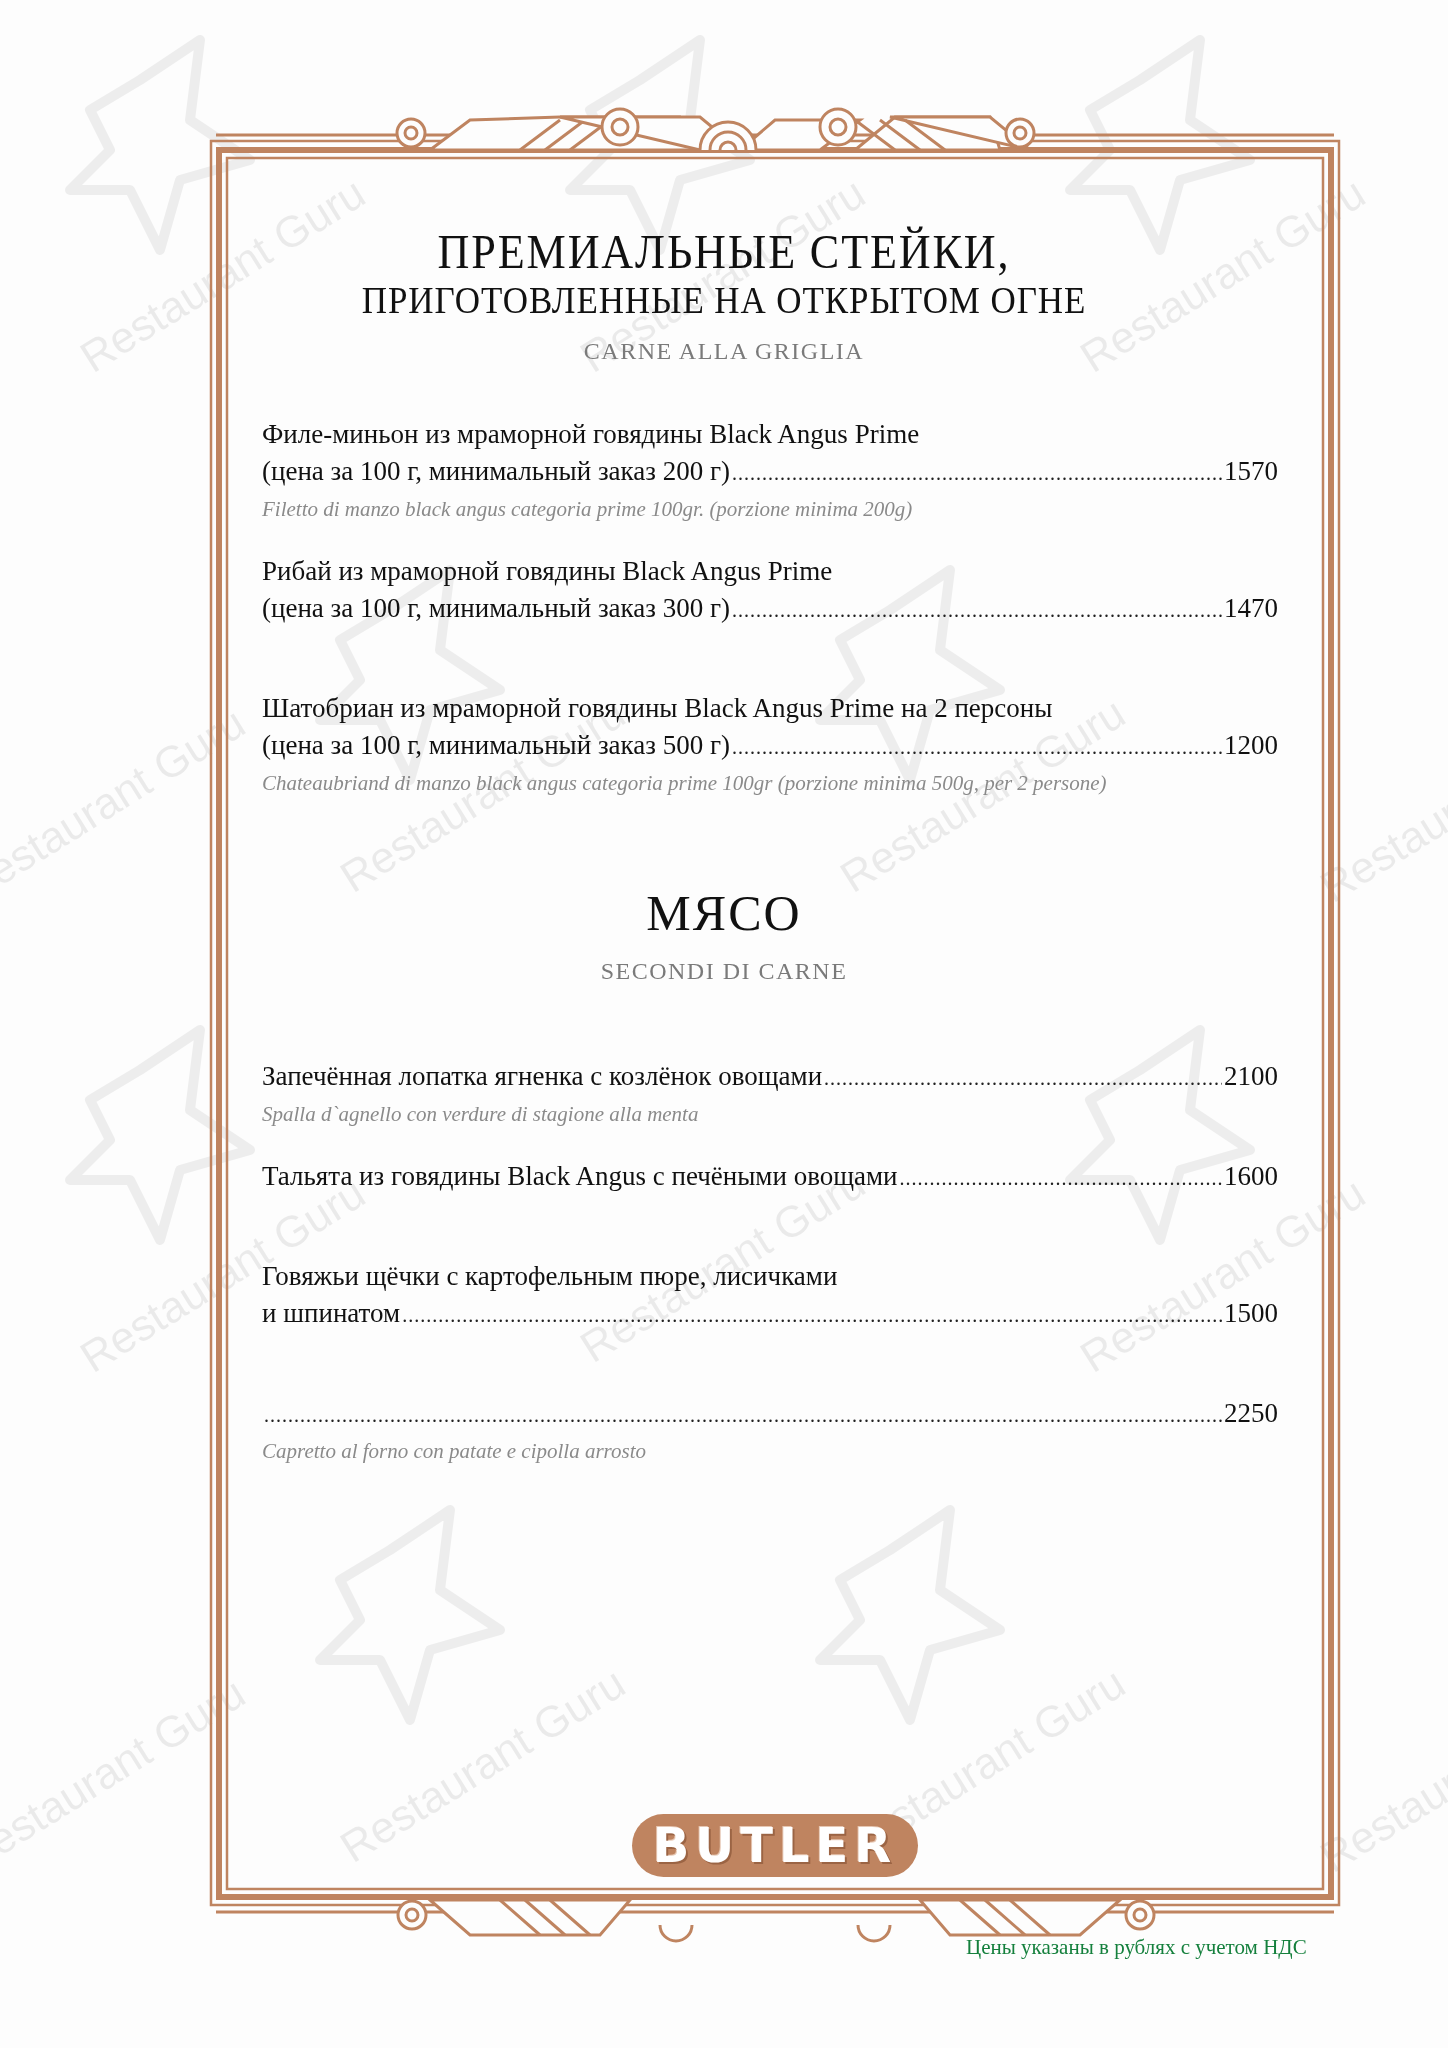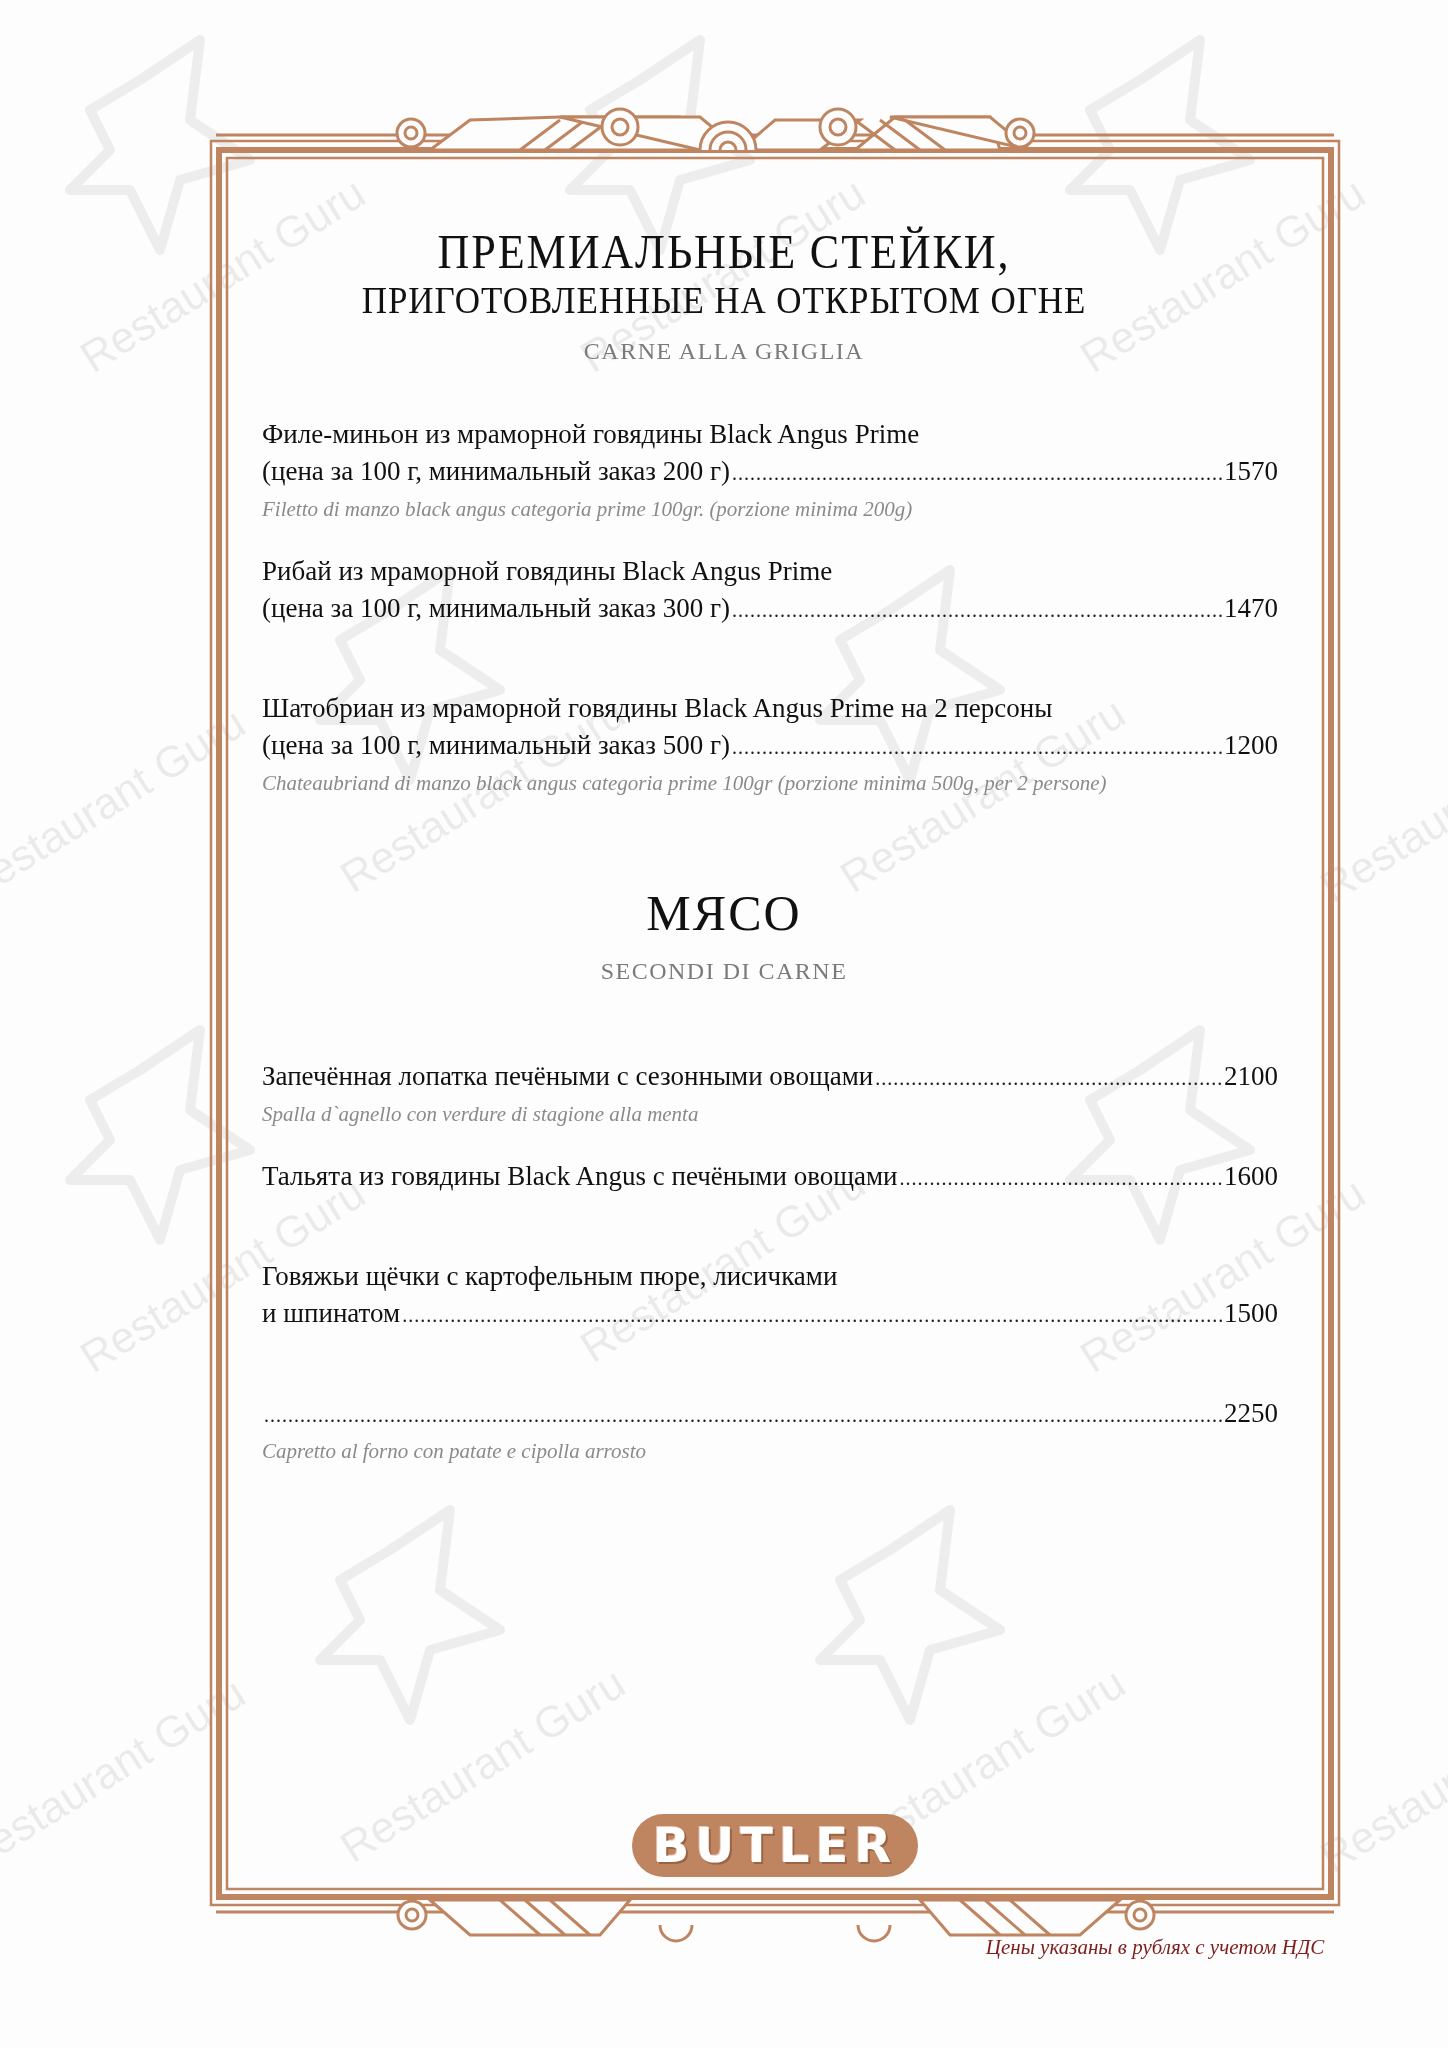--- a/index.html
+++ b/index.html
@@ -54,23 +54,23 @@
     font-size: 21px; line-height: 34px; color: #8a8a8a; white-space: nowrap;
   }
   .logo {
     position: absolute; left: 632px; top: 1814px; width: 286px; height: 63px;
     background: #bf8460; border-radius: 32px; color: #fff; text-align: center;
     font-family: "DejaVu Sans", sans-serif; font-weight: bold; font-size: 48px;
     line-height: 63px; letter-spacing: 6px;
     text-shadow: 2px 2px 0 #9b6444, -1px -1px 0 #e6c7b3;
   }
   .footer-note {
-    position: absolute; left: 966px; top: 1935px; width: 378px; text-align: center;
-    font-family: "Liberation Serif", serif; font-style: italic; font-size: 21px;
-    color: #7f1d1d; white-space: nowrap;
+    position: absolute; left: 966px; top: 1935px; width: 378px; text-align: left;
+    font-family: "Liberation Serif", serif; font-size: 21px;
+    color: #15803d; white-space: nowrap;
   }
 </style>
 </head>
 <body>
 
 <div class="watermark" style="left:60px;top:250px;">Restaurant Guru</div>
 <div class="watermark" style="left:560px;top:250px;">Restaurant Guru</div>
 <div class="watermark" style="left:1060px;top:250px;">Restaurant Guru</div>
 <div class="watermark" style="left:-60px;top:780px;">Restaurant Guru</div>
 <div class="watermark" style="left:320px;top:770px;">Restaurant Guru</div>
@@ -180,21 +180,21 @@
     <span class="price">1200</span>
   </div>
   <div class="it">Chateaubriand di manzo black angus categoria prime 100gr (porzione minima 500g, per 2 persone)</div>
 </div>
 
 <div class="center-text title-meat">МЯСО</div>
 <div class="center-text subtitle sub2">SECONDI DI CARNE</div>
 
 <div class="item" style="top:1058px;">
   <div class="line">
-    <span class="name">Запечённая лопатка печёными с сезонными овощами</span>
+    <span class="name">Запечённая лопатка ягненка с козлёнок овощами</span>
     <span class="dots"></span>
     <span class="price">2100</span>
   </div>
   <div class="it">Spalla d`agnello con verdure di stagione alla menta</div>
 </div>
 
 <div class="item" style="top:1158px;">
   <div class="line">
     <span class="name">Тальята из говядины Black Angus с печёными овощами</span>
     <span class="dots"></span>

